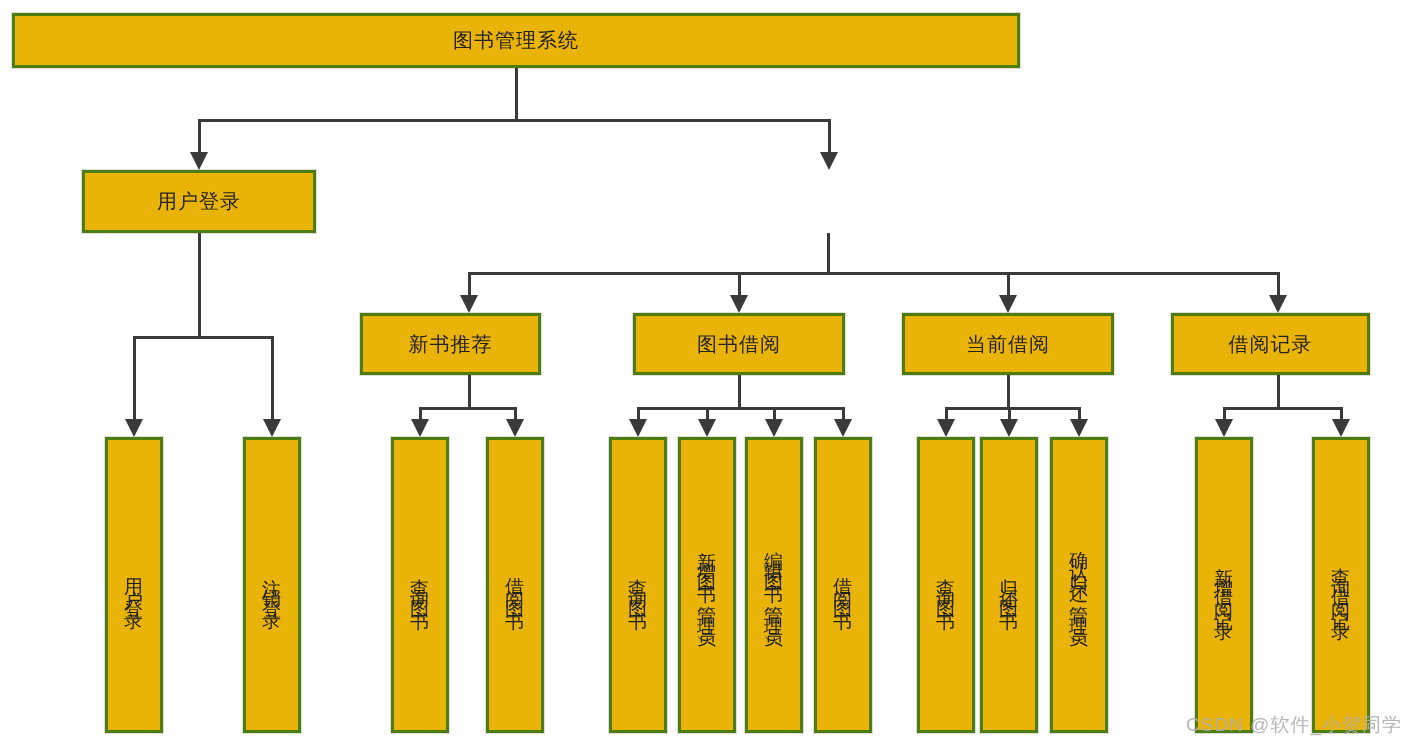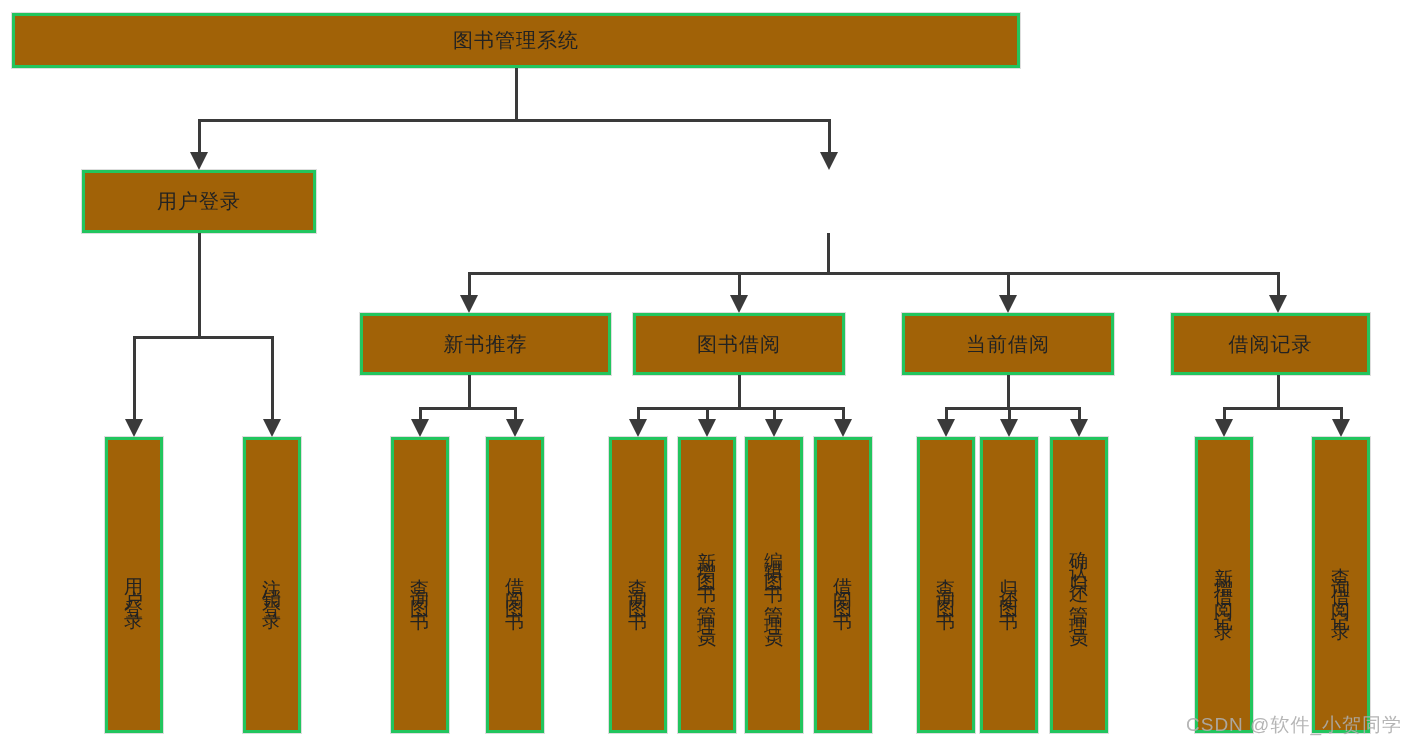--- a/index.html
+++ b/index.html
@@ -12,22 +12,22 @@
     position: relative;
     width: 1405px;
     height: 747px;
     background: #ffffff;
     overflow: hidden;
   }
   
   .node {
     position: absolute;
     box-sizing: border-box;
-    border: 3px solid #22c55e;
-    background: #a16207;
+    border: 3px solid #4d7c0f;
+    background: #eab308;
     display: flex;
     align-items: center;
     justify-content: center;
     box-shadow: 0 0 0 1px rgba(160,160,160,0.35);
   }
   .node .lbl {
     color: #222222;
     font-size: 20px;
     letter-spacing: 1px;
     white-space: nowrap;
@@ -96,21 +96,21 @@
   <div class="hline" style="left:469px;top:272px;width:811px"></div>
   <div class="vline" style="left:468px;top:272px;height:24px"></div>
   <div class="arrowhead" style="left:460px;top:295px"></div>
   <div class="vline" style="left:738px;top:272px;height:24px"></div>
   <div class="arrowhead" style="left:730px;top:295px"></div>
   <div class="vline" style="left:1007px;top:272px;height:24px"></div>
   <div class="arrowhead" style="left:999px;top:295px"></div>
   <div class="vline" style="left:1277px;top:272px;height:24px"></div>
   <div class="arrowhead" style="left:1269px;top:295px"></div>
 
-  <div class="node" style="left:360px;top:313px;width:251px;height:62px">
+  <div class="node" style="left:360px;top:313px;width:181px;height:62px">
     <span class="lbl">新书推荐</span>
   </div>
   <div class="node" style="left:902px;top:313px;width:212px;height:62px">
     <span class="lbl">当前借阅</span>
   </div>
   <div class="node" style="left:633px;top:313px;width:212px;height:62px">
     <span class="lbl">图书借阅</span>
   </div>
   <div class="node" style="left:1171px;top:313px;width:199px;height:62px">
     <span class="lbl">借阅记录</span>

